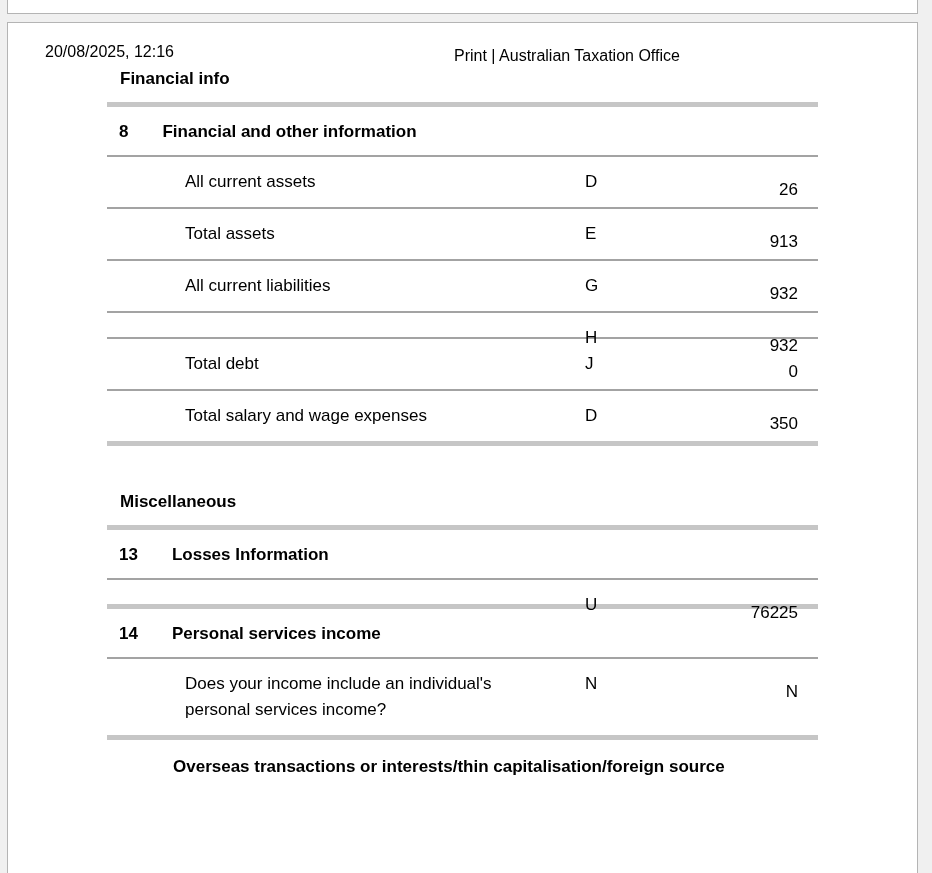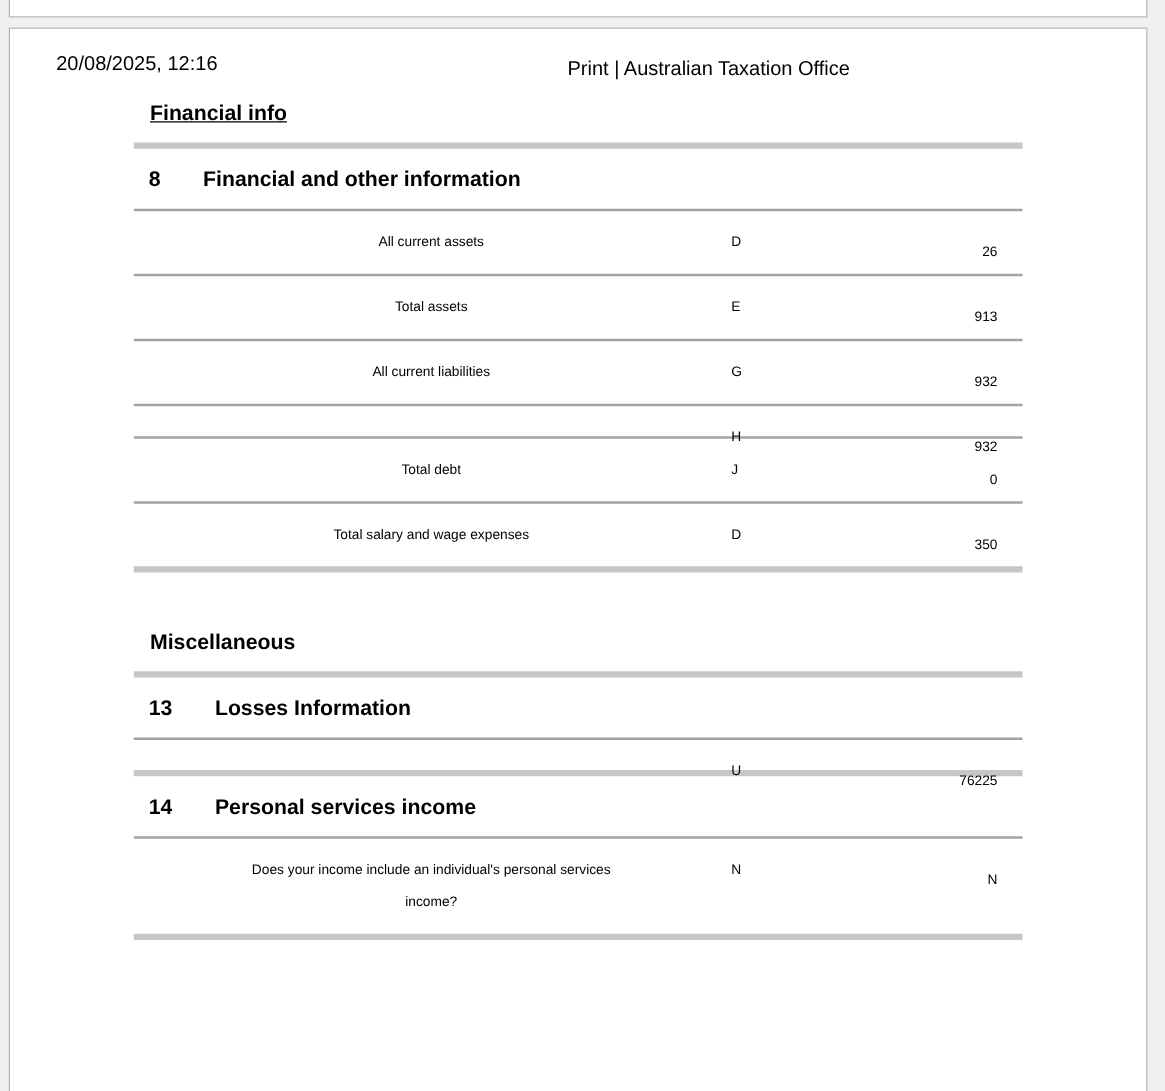--- a/index.html
+++ b/index.html
@@ -23,36 +23,35 @@
   .page-header { position:relative; height:15px; margin-top:21px; font-size:16px; line-height:15px; }
   .ts { position:absolute; left:37px; top:0; }
   .pt { position:absolute; left:446px; top:4px; }
 
   .content { margin-left:99px; width:711px; }
 
   .group-heading {
     font-weight:bold; font-size:17px; line-height:20px;
     padding-left:13px; margin-top:46px; margin-bottom:13px;
   }
-  .content > .group-heading:first-child { margin-top:22px;text-decoration:underline; }
+  .content > .group-heading:first-child { margin-top:10px; }
 
   .rule { width:100%; font-size:0; }
   .rule.thick { height:5px; background:#c6c6c6; }
   .rule.thin  { height:2px; background:#a3a3a3; }
 
   .section-heading {
     display:flex; gap:34px; padding-left:12px;
     margin-top:15px; margin-bottom:13px;
     font-weight:bold; font-size:17px; line-height:20px;
   }
 
   .rows .row {
-    position:relative; padding:12px 0; font-size:11px; line-height:26px;
+    position:relative; padding:12px 0; font-size:17px; line-height:26px;
     border-bottom:2px solid #a3a3a3;
-    text-align:center;
   }
   .rows .row:last-child { border-bottom:none; }
   .row-label { margin-left:78px; max-width:320px; }
   .row-code  { position:absolute; left:478px; top:12px; }
   .row-value { position:absolute; right:20px; top:20px; }
 
   .footer-heading {
     font-weight:bold; font-size:17px; line-height:20px;
     margin-top:17px; padding-left:66px;
   }
@@ -127,14 +126,15 @@
       </div>
       <div class="rule thin"></div>
       <div class="rows">
         <div class="row">
           <div class="row-label">Does your income include an individual's personal services income?</div>
           <span class="row-code">N</span>
           <span class="row-value">N</span>
         </div>
       </div>
       <div class="rule thick"></div>
+      <div class="footer-heading">Overseas transactions or interests/thin capitalisation/foreign source</div>
     </div>
 </div>
 
 </body></html>

